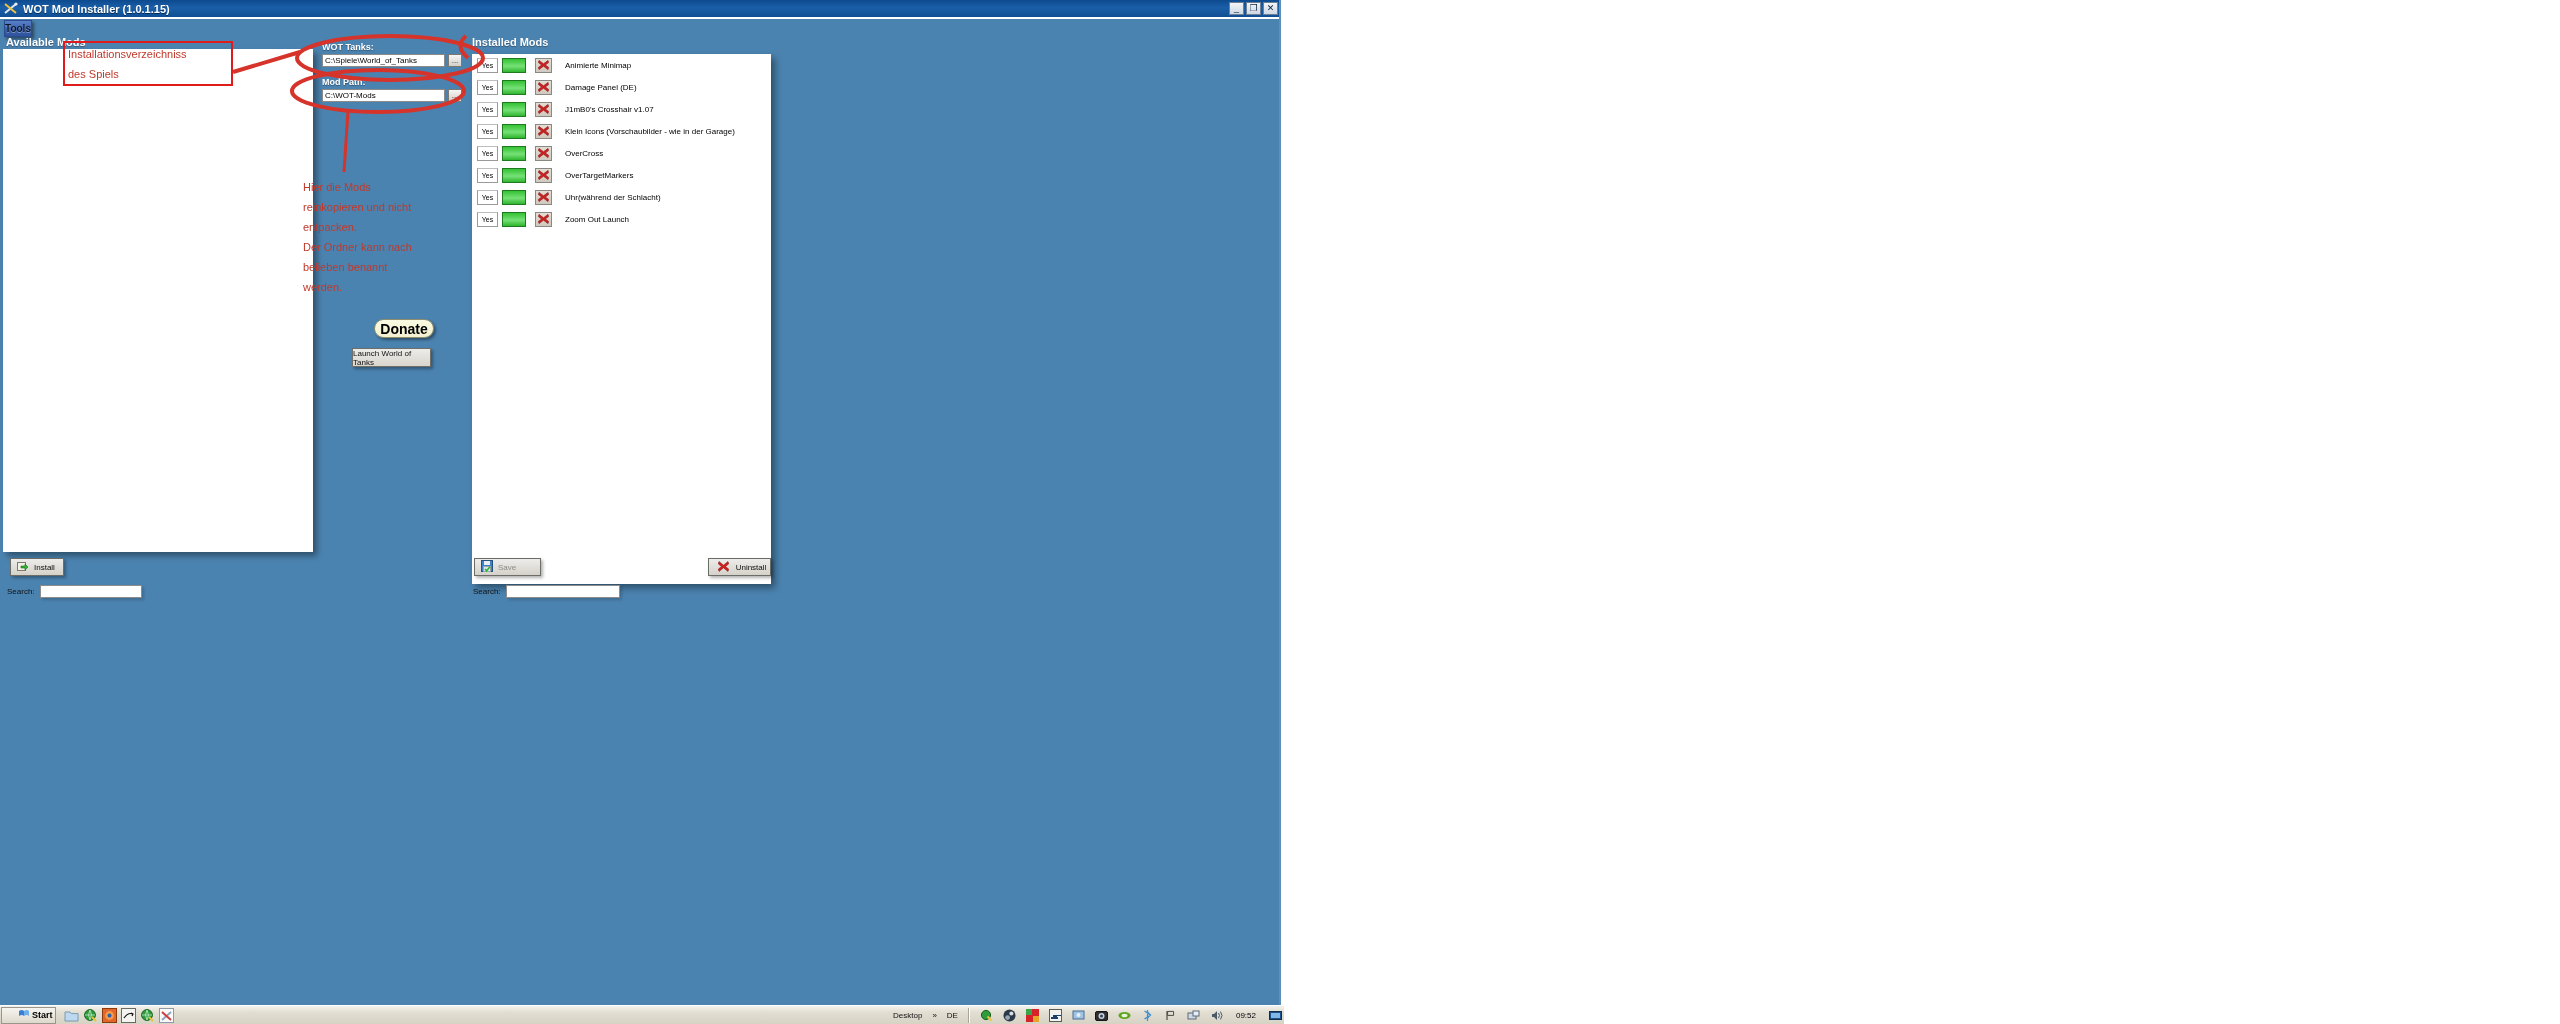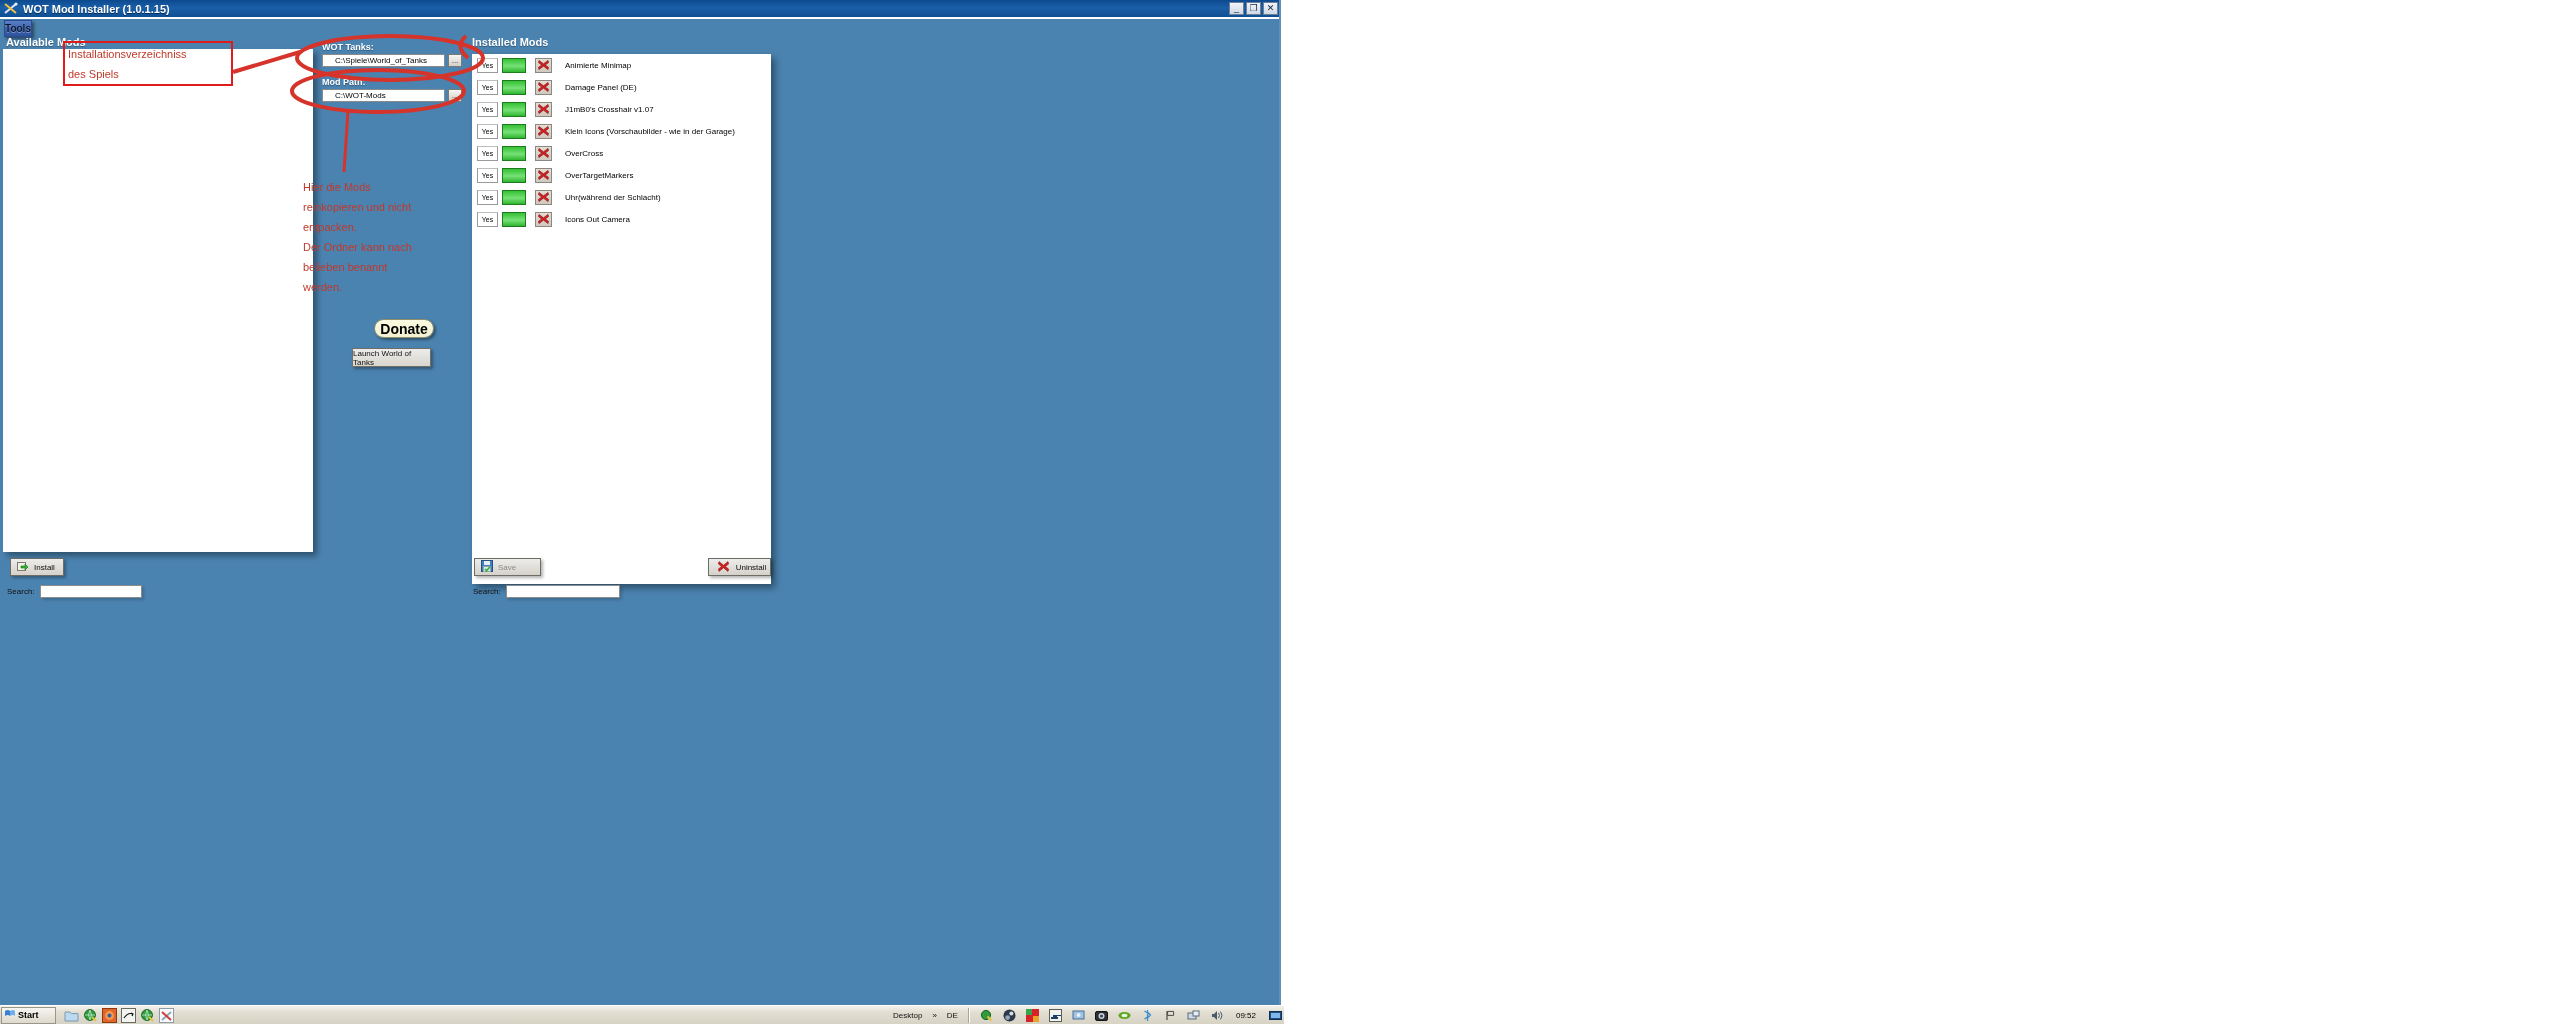--- a/index.html
+++ b/index.html
@@ -102,21 +102,21 @@
   .field-label {
     color: #ffffff; font-size: 9px; font-weight: bold;
     text-shadow: 0 1px 1px rgba(0,0,0,0.35);
     margin-bottom: 2px; white-space: nowrap;
   }
   .path-row { display: flex; align-items: stretch; gap: 3px; margin-bottom: 10px; }
   .path-input {
     width: 123px; height: 13px;
     background: #ffffff; border: 1px solid #8a8a8a;
     font-size: 8px; font-family: "Liberation Sans", sans-serif;
-    color: #000000; padding: 0 12px; line-height: 11px;
+    color: #000000; padding: 0 2px; line-height: 11px;
   }
   .browse-btn {
     width: 14px; height: 13px;
     background: linear-gradient(to bottom,#f6f6f4,#d4d0c8);
     border: 1px solid #7a7a74;
     font-size: 8px; line-height: 8px; color: #1a1a1a;
     display: flex; align-items: flex-end; justify-content: center;
     padding-bottom: 1px; cursor: default;
   }
   #donate-btn {
@@ -225,21 +225,21 @@
     position: absolute; left: 0; top: 1005px;
     width: 1284px; height: 19px;
     background: linear-gradient(to bottom,#f4f2ec 0%,#e2ded2 35%,#d6d2c4 100%);
     border-top: 1px solid #ffffff;
     display: flex; align-items: center;
   }
   #start-btn {
     margin-left: 1px; height: 17px; width: 55px;
     background: linear-gradient(to bottom,#f6f5f0,#ded9cc);
     border: 1px solid #9b968a;
-    display: flex; align-items: center; gap: 2px; padding-left: 2px;
+    display: flex; align-items: center; gap: 2px; padding-left: 16px;
     font-size: 9px; font-weight: bold; color: #000000;
     cursor: default;
   }
   .qlaunch {
     display: flex; align-items: center; gap: 4px; margin-left: 8px;
   }
   .qicon { width: 15px; height: 15px; display: block; cursor: default; }
   #tray {
     position: absolute; right: 2px; top: 1px;
     height: 17px; display: flex; align-items: center; gap: 10px;
@@ -395,21 +395,21 @@
           <div class="mod-name">Uhr(während der Schlacht)</div>
         </div>
         <div class="mod-row">
           <div class="yesbox">Yes</div>
           <div class="greenbox"></div>
           <div class="delbtn">
             <svg width="13" height="12" viewBox="0 0 13 12">
               <path d="M2 1.4 L6.5 4.8 L11 1.4 L11.6 3.6 L8.4 6 L11.6 8.4 L11 10.6 L6.5 7.2 L2 10.6 L1.4 8.4 L4.6 6 L1.4 3.6 Z" fill="#cf2020" stroke="#8b1212" stroke-width="0.6"></path>
             </svg>
           </div>
-          <div class="mod-name">Icons Out Camera</div>
+          <div class="mod-name">Zoom Out Launch</div>
         </div>
       </div>
 
     <div class="action-btn" id="install-btn">
       <span>
         <svg width="12" height="12" viewBox="0 0 12 12">
           <rect x="0.5" y="2.5" width="8" height="8" fill="#f2f0e8" stroke="#7d7a70"></rect>
           <path d="M4 6 h4 v-2 l3 3 -3 3 v-2 h-4 z" fill="#2cb82c" stroke="#146b14" stroke-width="0.6"></path>
         </svg>
       </span>

